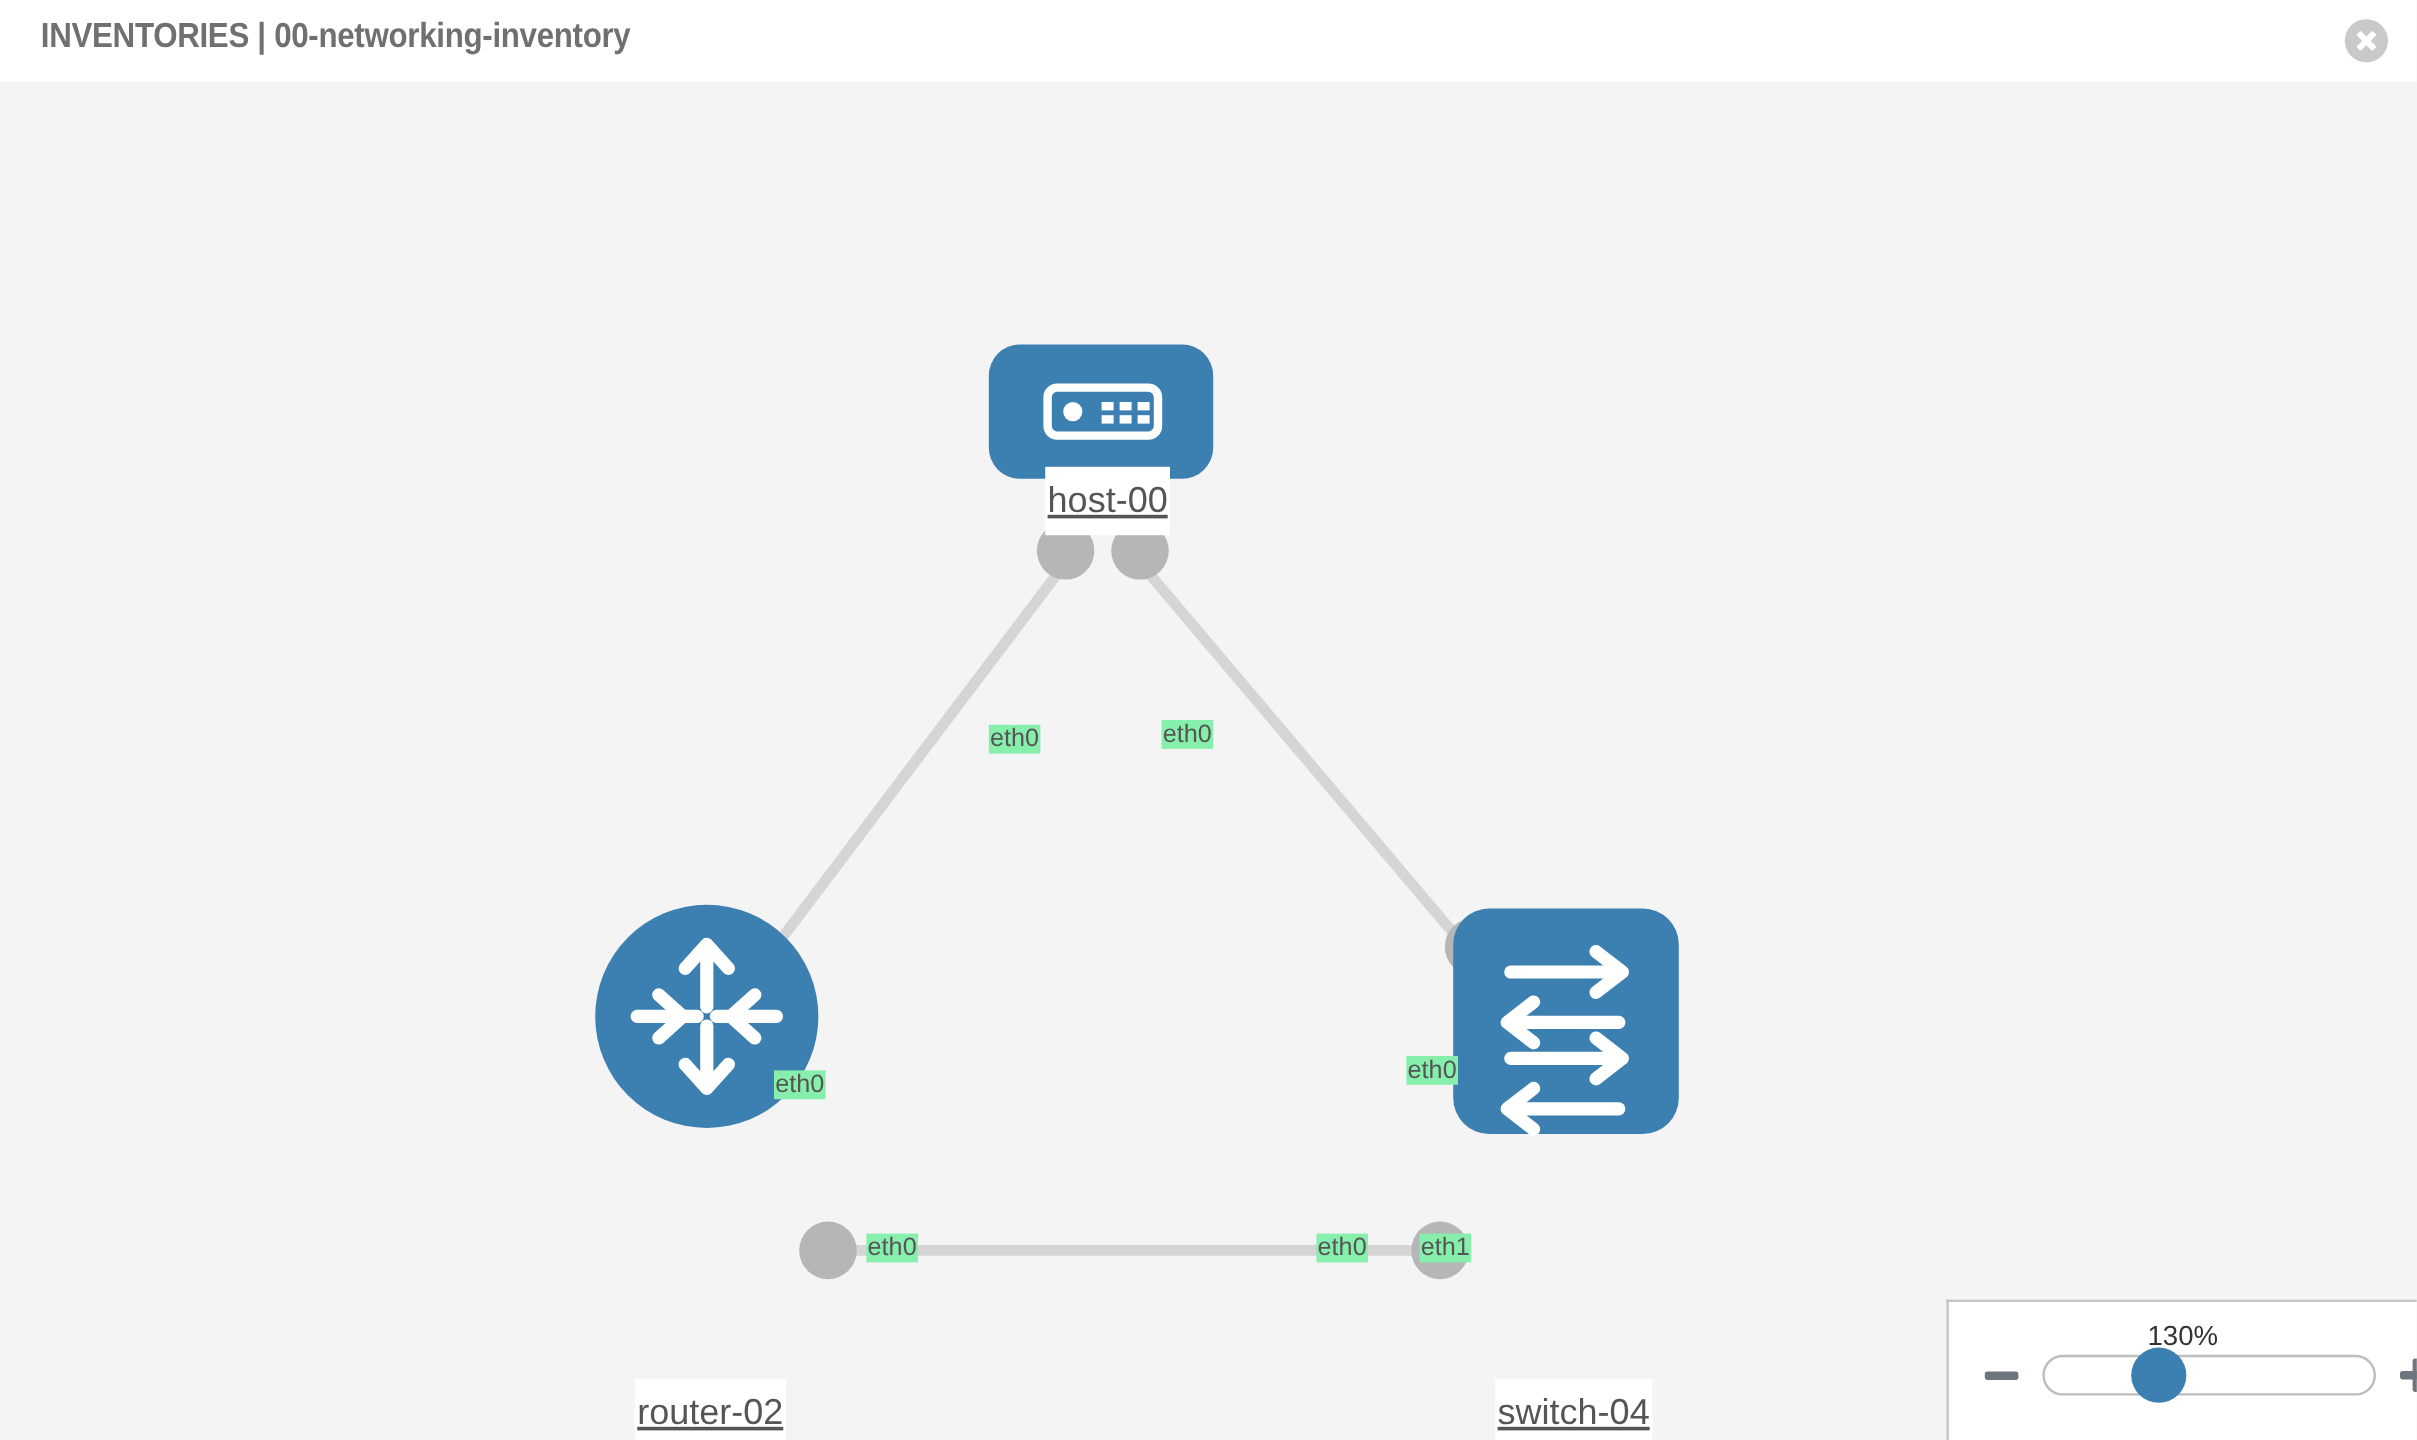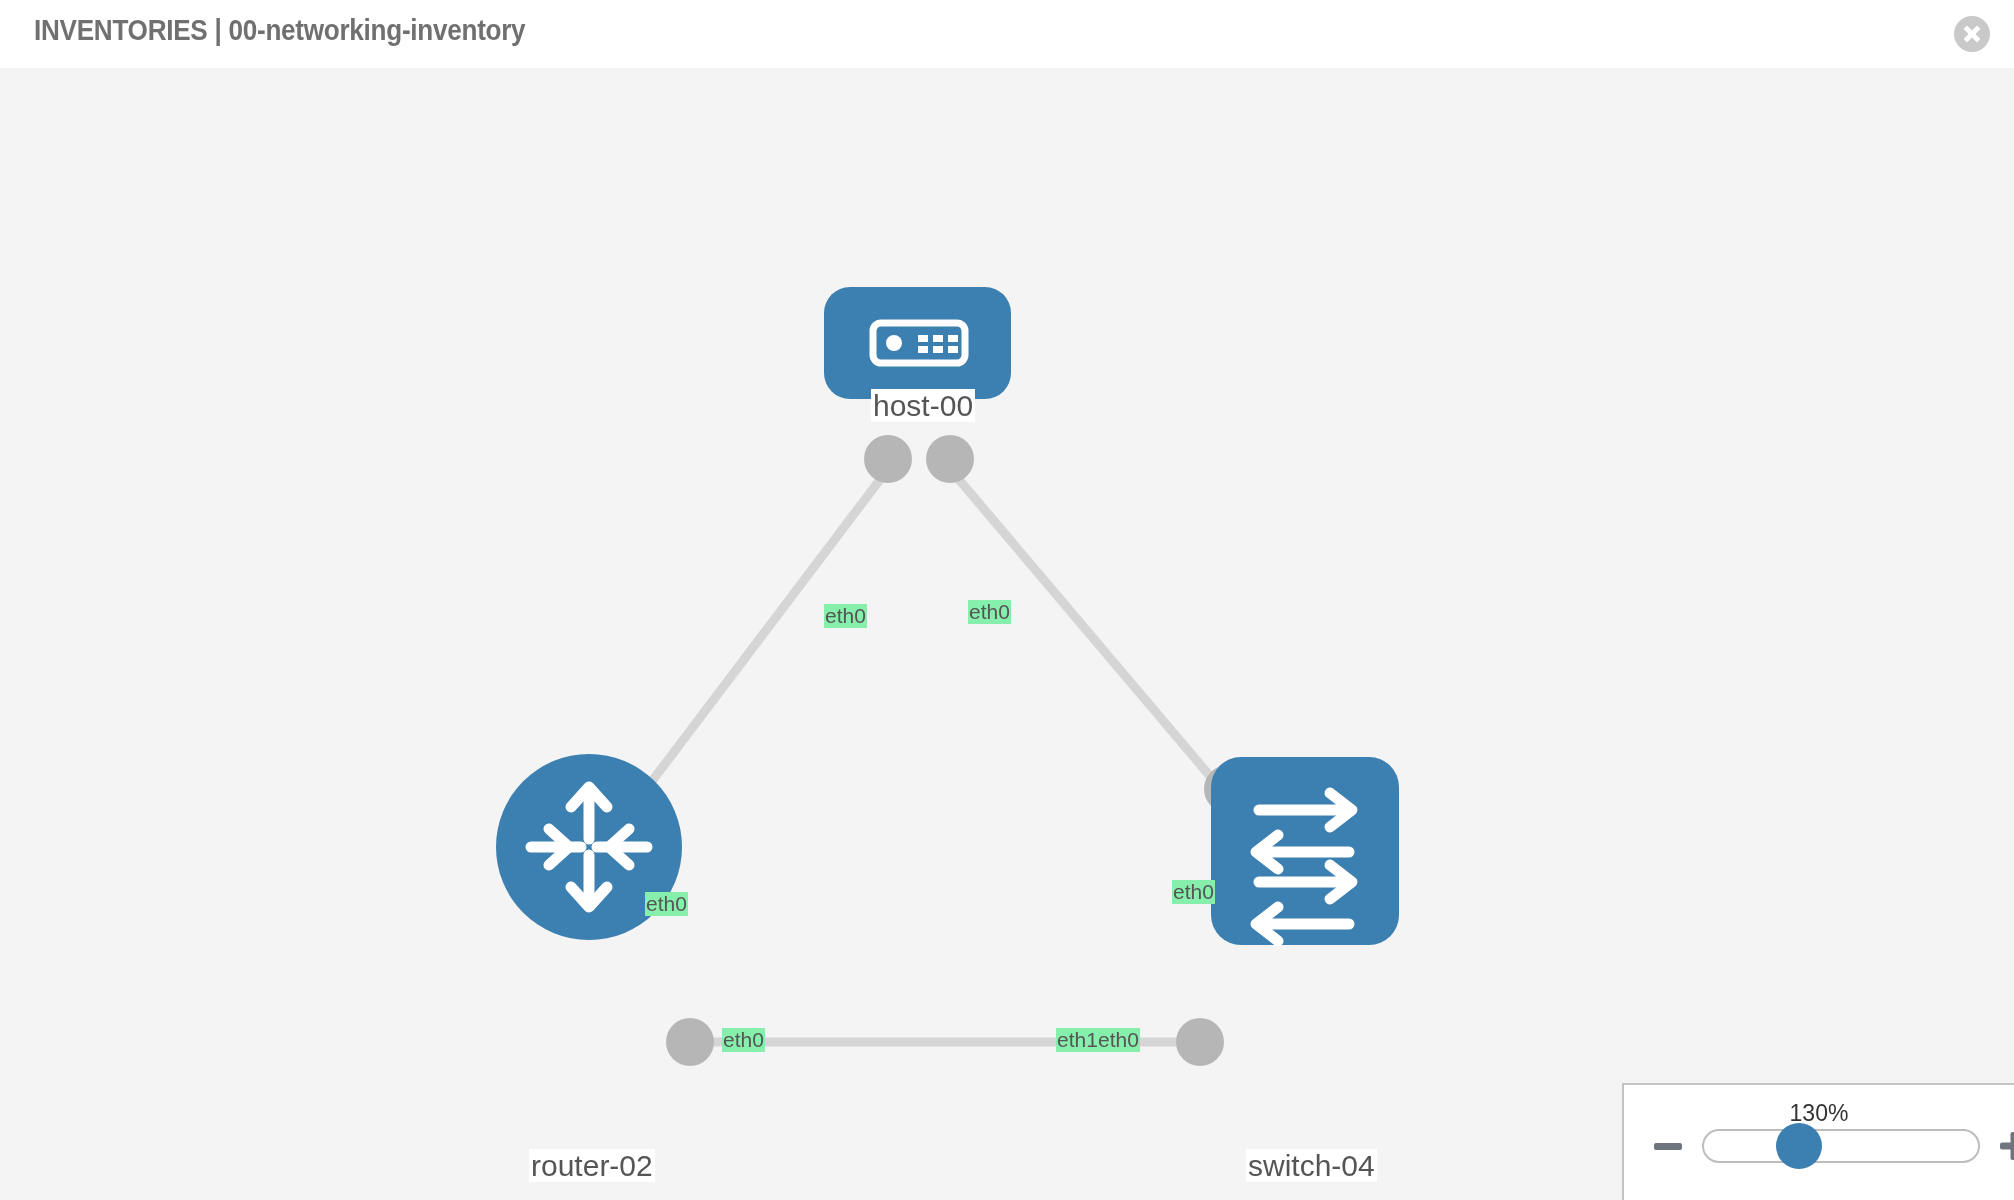--- a/index.html
+++ b/index.html
@@ -91,22 +91,23 @@
     position:absolute; left:0; top:157px; width:2014px; height:1043px;
     background:#f4f4f4; overflow:hidden;
   }
   #topology-svg { position:absolute; left:0; top:0; width:2014px; height:1043px; }
 
   .node-label {
     position:absolute;
     font-size:30px; color:#555555;
     background:#ffffff;
     white-space:nowrap;
-    padding:0 2px;
+    padding:12px 2px;
     line-height:1.1;
+    text-decoration:underline;
   }
   .iface-label {
     position:absolute;
     font-size:21px; color:#555555;
     background:#86efac;
     white-space:nowrap;
     padding:0 1px;
     line-height:1.15;
   }
 
@@ -223,21 +224,21 @@
     <div class="node-label" style="left:871px; top:232px;">host-00</div>
     <div class="node-label" style="left:529px; top:992px;">router-02</div>
     <div class="node-label" style="left:1246px; top:992px;">switch-04</div>
 
     <div class="iface-label" style="left:824px;  top:447px;">eth0</div>
     <div class="iface-label" style="left:968px;  top:443px;">eth0</div>
     <div class="iface-label" style="left:645px;  top:735px;">eth0</div>
     <div class="iface-label" style="left:1172px; top:723px;">eth0</div>
     <div class="iface-label" style="left:722px;  top:871px;">eth0</div>
     <div class="iface-label" style="left:1097px; top:871px;">eth0</div>
-    <div class="iface-label" style="left:1056px; top:871px;">eth1</div>
+    <div class="iface-label" style="left:1183px; top:871px;">eth1</div>
   </div>
 
   <div id="zoom-panel">
     <div id="zoom-percent">130%</div>
     <div id="zoom-out-button"></div>
     <div id="zoom-slider-track"></div>
     <div id="zoom-slider-thumb"></div>
     <div id="zoom-in-button"></div>
   </div>
 

